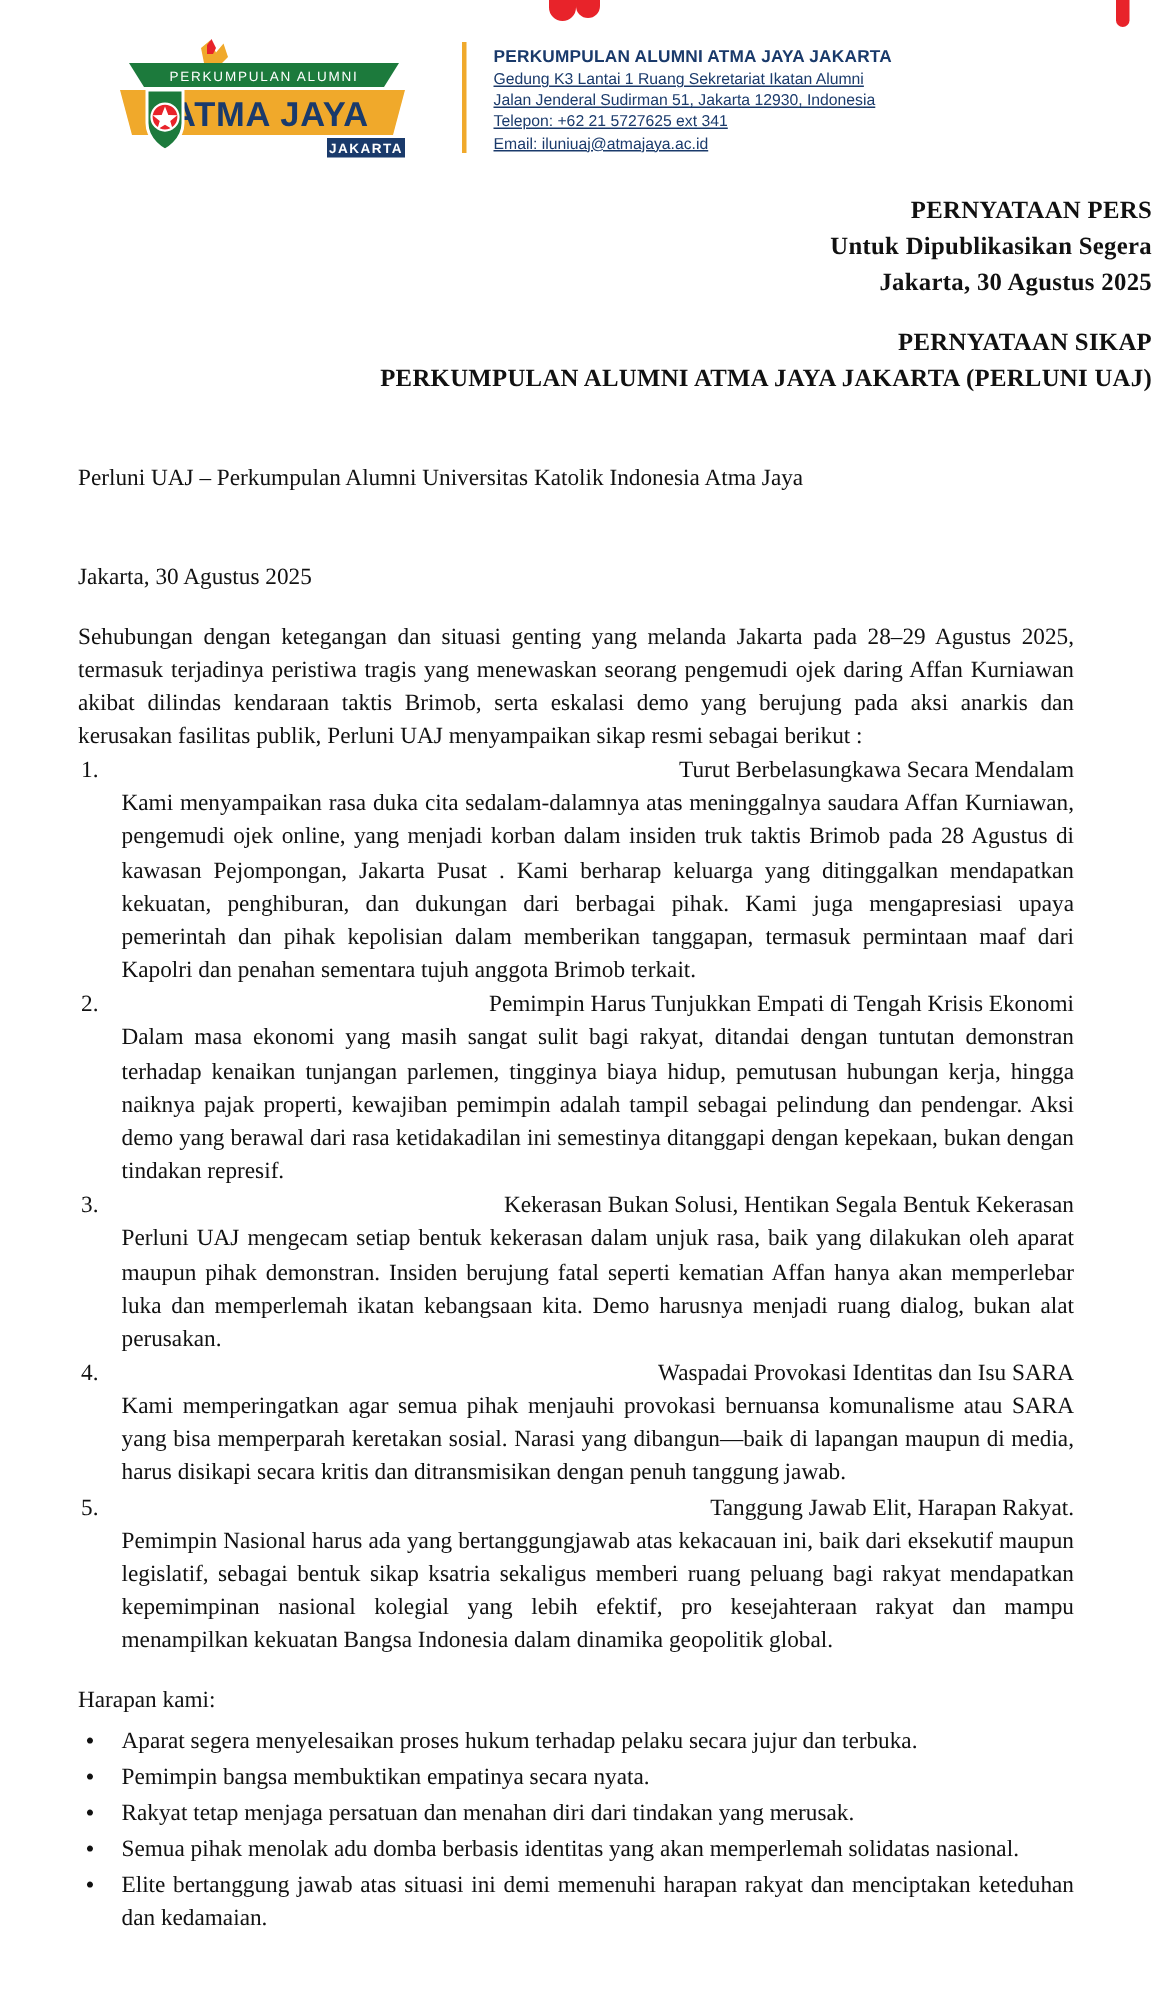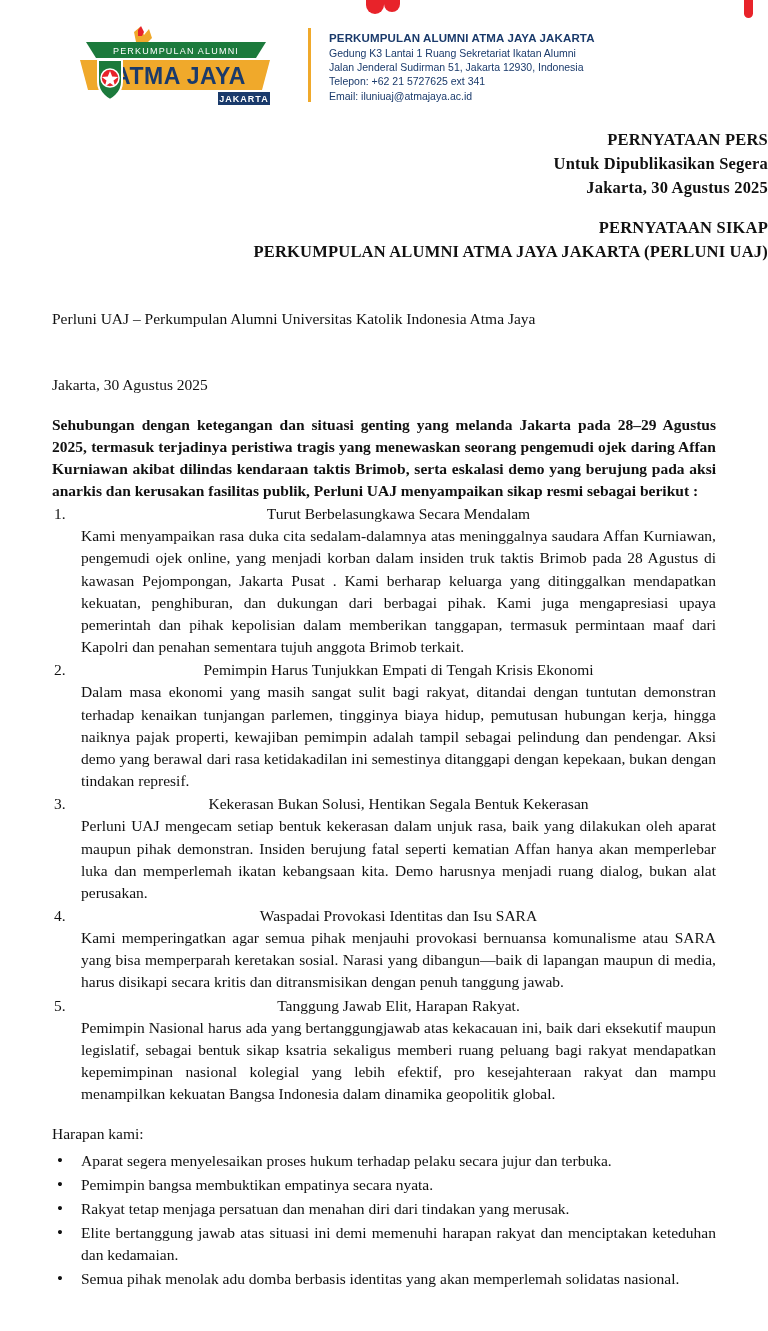--- a/index.html
+++ b/index.html
@@ -97,20 +97,21 @@
     font-size: 11.5px;
     font-weight: bold;
     color: #1a3a6b;
     letter-spacing: 0.15px;
     margin-bottom: 2px;
   }
   .lh-line {
     font-size: 10.5px;
     color: #1a3a6b;
     line-height: 1.35;
+    text-decoration: underline;
   }
 
   
   .titles {
     text-align: right;
     margin-top: 24px;
     font-family: "Liberation Serif", serif;
   }
   .t-line {
     font-weight: bold;
@@ -127,21 +128,20 @@
     line-height: 1.43;
     text-align: justify;
   }
 
   .intro-line { line-height: 1.45; margin-top: 44px; }
 
   .para {
     margin-top: 17px;
     text-align: justify;
     text-justify: inter-word;
-    font-weight: bold;
   }
 
   ol.points {
     list-style: none;
     margin: 0;
     padding: 0;
     counter-reset: pt;
   }
   ol.points > li {
     counter-increment: pt;
@@ -150,21 +150,21 @@
     margin-top: 1px;
   }
   ol.points > li::before {
     content: counter(pt) ".";
     position: absolute;
     left: 2px;
     top: 0;
     width: 22px;
   }
   .pt-head {
-    text-align: center;
+    text-align: right;
   }
   .pt-body {
     text-align: justify;
     text-justify: inter-word;
   }
 
   .harapan-label { margin-top: 18px; }
 
   ul.bullets {
     list-style: none;
@@ -282,22 +282,22 @@
         <div class="pt-head">Tanggung Jawab Elit, Harapan Rakyat.</div>
         <div class="pt-body">Pemimpin Nasional harus ada yang bertanggungjawab atas kekacauan ini, baik dari eksekutif maupun legislatif, sebagai bentuk sikap ksatria sekaligus memberi ruang peluang bagi rakyat mendapatkan kepemimpinan nasional kolegial yang lebih efektif, pro kesejahteraan rakyat dan mampu menampilkan kekuatan Bangsa Indonesia dalam dinamika geopolitik global.</div>
       </li>
     </ol>
 
     <div class="harapan-label">Harapan kami:</div>
     <ul class="bullets">
       <li>Aparat segera menyelesaikan proses hukum terhadap pelaku secara jujur dan terbuka.</li>
       <li>Pemimpin bangsa membuktikan empatinya secara nyata.</li>
       <li>Rakyat tetap menjaga persatuan dan menahan diri dari tindakan yang merusak.</li>
+      <li>Semua pihak menolak adu domba berbasis identitas yang akan memperlemah solidatas nasional.</li>
       <li>Elite bertanggung jawab atas situasi ini demi memenuhi harapan rakyat dan menciptakan keteduhan dan kedamaian.</li>
-      <li>Semua pihak menolak adu domba berbasis identitas yang akan memperlemah solidatas nasional.</li>
     </ul>
 
     <div class="closing">Semoga Tuhan senantiasa memberi kita hikmat untuk bersikap adil, bijak, dan berbelas kasih, di tengah pergolakan ini.</div>
 
     <div class="sign-block">
       <div class="sign-city">Jakarta, 30 Agustus 2025</div>
       <div class="sign-onbehalf">Atas nama Pengurus Perluni UAJ</div>
 
     </div>
 

